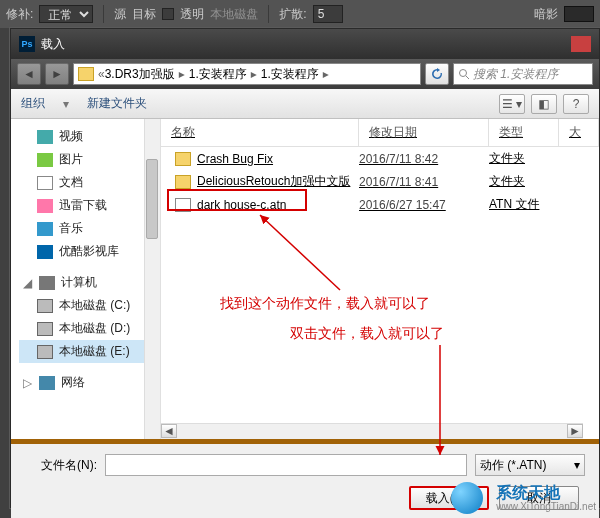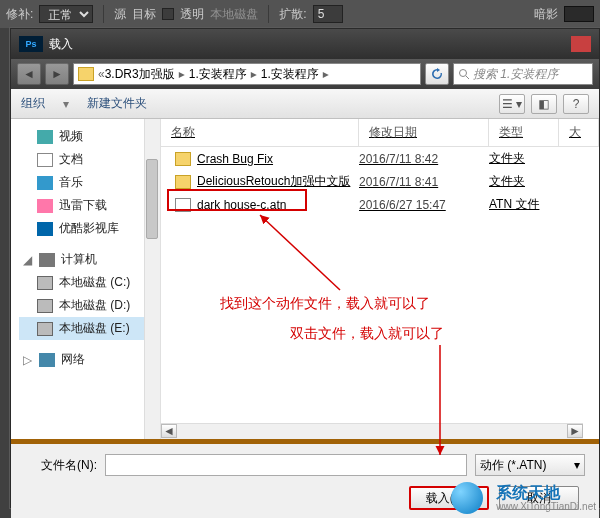--- a/index.html
+++ b/index.html
@@ -7,21 +7,21 @@
 
 
 .bg-toolbar { background: #535353; color: #ccc; display: flex; align-items: center; height: 28px; padding: 0 6px; gap: 6px; }
 .bg-toolbar .sep { width: 1px; height: 18px; background: #3a3a3a; margin: 0 4px; }
 .dark-input { background: #3c3c3c; border: 1px solid #222; color: #ddd; padding: 1px 4px; height: 18px; }
 .dark-chk { width: 12px; height: 12px; background: #3c3c3c; border: 1px solid #222; display: inline-block; vertical-align: middle; }
 
 
 .dialog { position: absolute; left: 10px; top: 28px; width: 590px; height: 480px; background: #fff; border: 1px solid #2a2a2a; box-shadow: 0 0 0 1px #5a5a5a; }
 .titlebar { height: 30px; background: linear-gradient(#4a4a4a,#2f2f2f); color: #fff; display: flex; align-items: center; padding: 0 8px; gap: 6px; }
-.titlebar .ps { width: 24px; height: 16px; background: #001e36; color: #31a8ff; font-size: 9px; font-weight: bold; display: flex; align-items: center; justify-content: center; border-radius: 0; }
+.titlebar .ps { width: 16px; height: 16px; background: #001e36; color: #31a8ff; font-size: 9px; font-weight: bold; display: flex; align-items: center; justify-content: center; border-radius: 0; }
 .titlebar .close { margin-left: auto; width: 20px; height: 16px; background: #c84040; }
 
 
 .navbar { height: 30px; background: linear-gradient(#5a5a5a,#3c3c3c); display: flex; align-items: center; padding: 0 6px; gap: 4px; }
 .navsquare { width: 24px; height: 22px; background: linear-gradient(#fdfdfd,#e0e0e0); border: 1px solid #888; border-radius: 2px; display: flex; align-items: center; justify-content: center; color: #333; }
 .navsquare.disabled { opacity: .4; }
 .breadcrumb { flex: 1; height: 22px; background: #fff; border: 1px solid #888; display: flex; align-items: center; padding: 0 4px; overflow: hidden; }
 .breadcrumb span.sep { margin: 0 4px; color: #666; }
 .breadcrumb .folder-ico { width: 16px; height: 14px; background: #f6d36b; border: 1px solid #c9a227; margin-right: 4px; }
 .searchbox { width: 140px; height: 22px; background: #fff; border: 1px solid #888; display: flex; align-items: center; padding: 0 4px; color: #888; font-style: italic; }
@@ -148,30 +148,34 @@
   </div>
 
   <div class="dlg-body">
 
     <div class="sidebar">
       <div class="side-item">
           <span class="side-ico ico-video"></span>
           <span>视频</span>
         </div>
       <div class="side-item">
+          <span class="side-ico ico-pic"></span>
+          <span>图片</span>
+        </div>
+      <div class="side-item">
           <span class="side-ico ico-doc"></span>
           <span>文档</span>
         </div>
       <div class="side-item">
+          <span class="side-ico ico-dl"></span>
+          <span>迅雷下载</span>
+        </div>
+      <div class="side-item">
           <span class="side-ico ico-music"></span>
           <span>音乐</span>
-        </div>
-      <div class="side-item">
-          <span class="side-ico ico-dl"></span>
-          <span>迅雷下载</span>
         </div>
       <div class="side-item">
           <span class="side-ico ico-youku"></span>
           <span>优酷影视库</span>
         </div>
 
       <div class="side-item toplevel">
           <span class="chev">◢</span>
           <span class="side-ico ico-comp"></span>
           <span>计算机</span>

